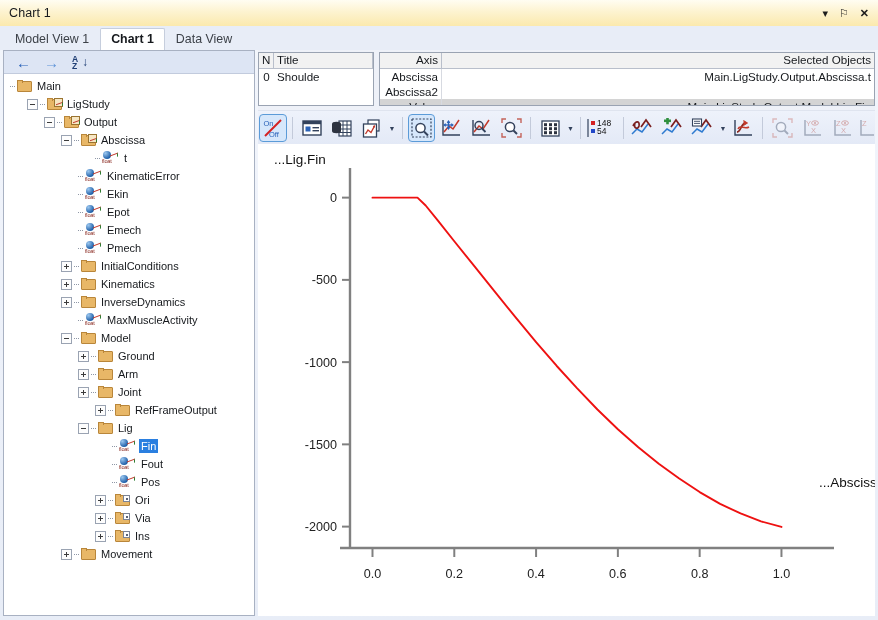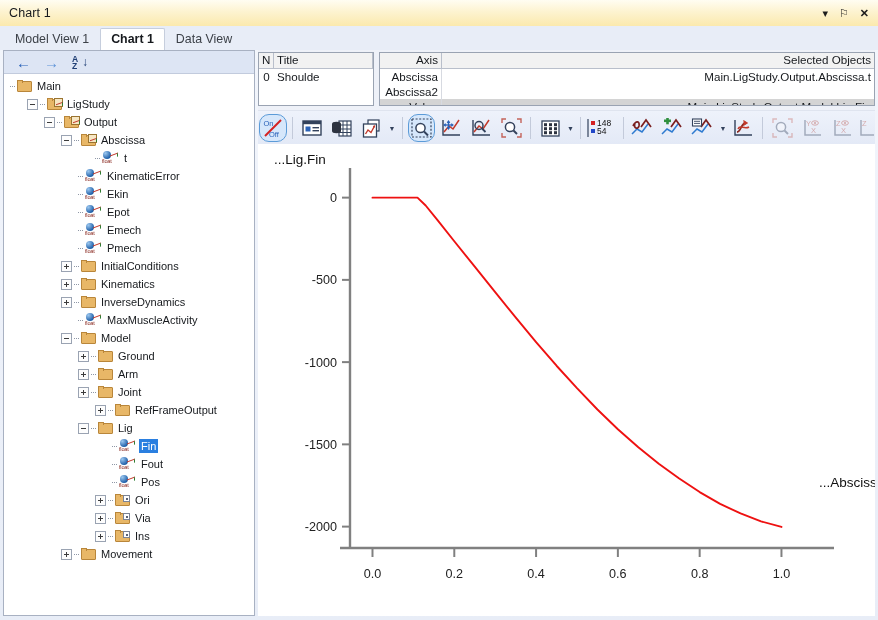--- a/index.html
+++ b/index.html
@@ -109,21 +109,21 @@
   .cT{width:99px;}
   .cAx{width:62px;border-right:1px solid #d7dae1;}
   .cSel{flex:1;padding-left:6px !important;}
 
   
   .toolbar{position:absolute;left:0;top:60px;width:617px;height:34px;
     background:linear-gradient(#eef2fb,#e3e9f6);
     border-top:1px solid #dfe4ef;display:flex;align-items:center;}
   .tbtn{width:28px;height:28px;margin:0 1px;position:relative;
     display:flex;align-items:center;justify-content:center;cursor:default;}
-  .tbtn.on{background:#d6e7fb;border:1px solid #5b9bd8;box-sizing:border-box;border-radius:10px;}
+  .tbtn.on{background:#d6e7fb;border:1px solid #5b9bd8;box-sizing:border-box;border-radius:4px;}
   .sep{width:1px;height:22px;background:#c3cada;margin:0 4px;}
   .caret{width:11px;height:28px;display:flex;align-items:center;justify-content:center;
     font-size:7px;color:#33425c;cursor:default;}
   .dis{opacity:.38;}
   svg{display:block;}
 
   
   .chartpane{position:absolute;left:0;top:94px;width:617px;height:472px;
     background:#ffffff;overflow:hidden;}
   .chartpane svg{position:absolute;left:0;top:0;}

